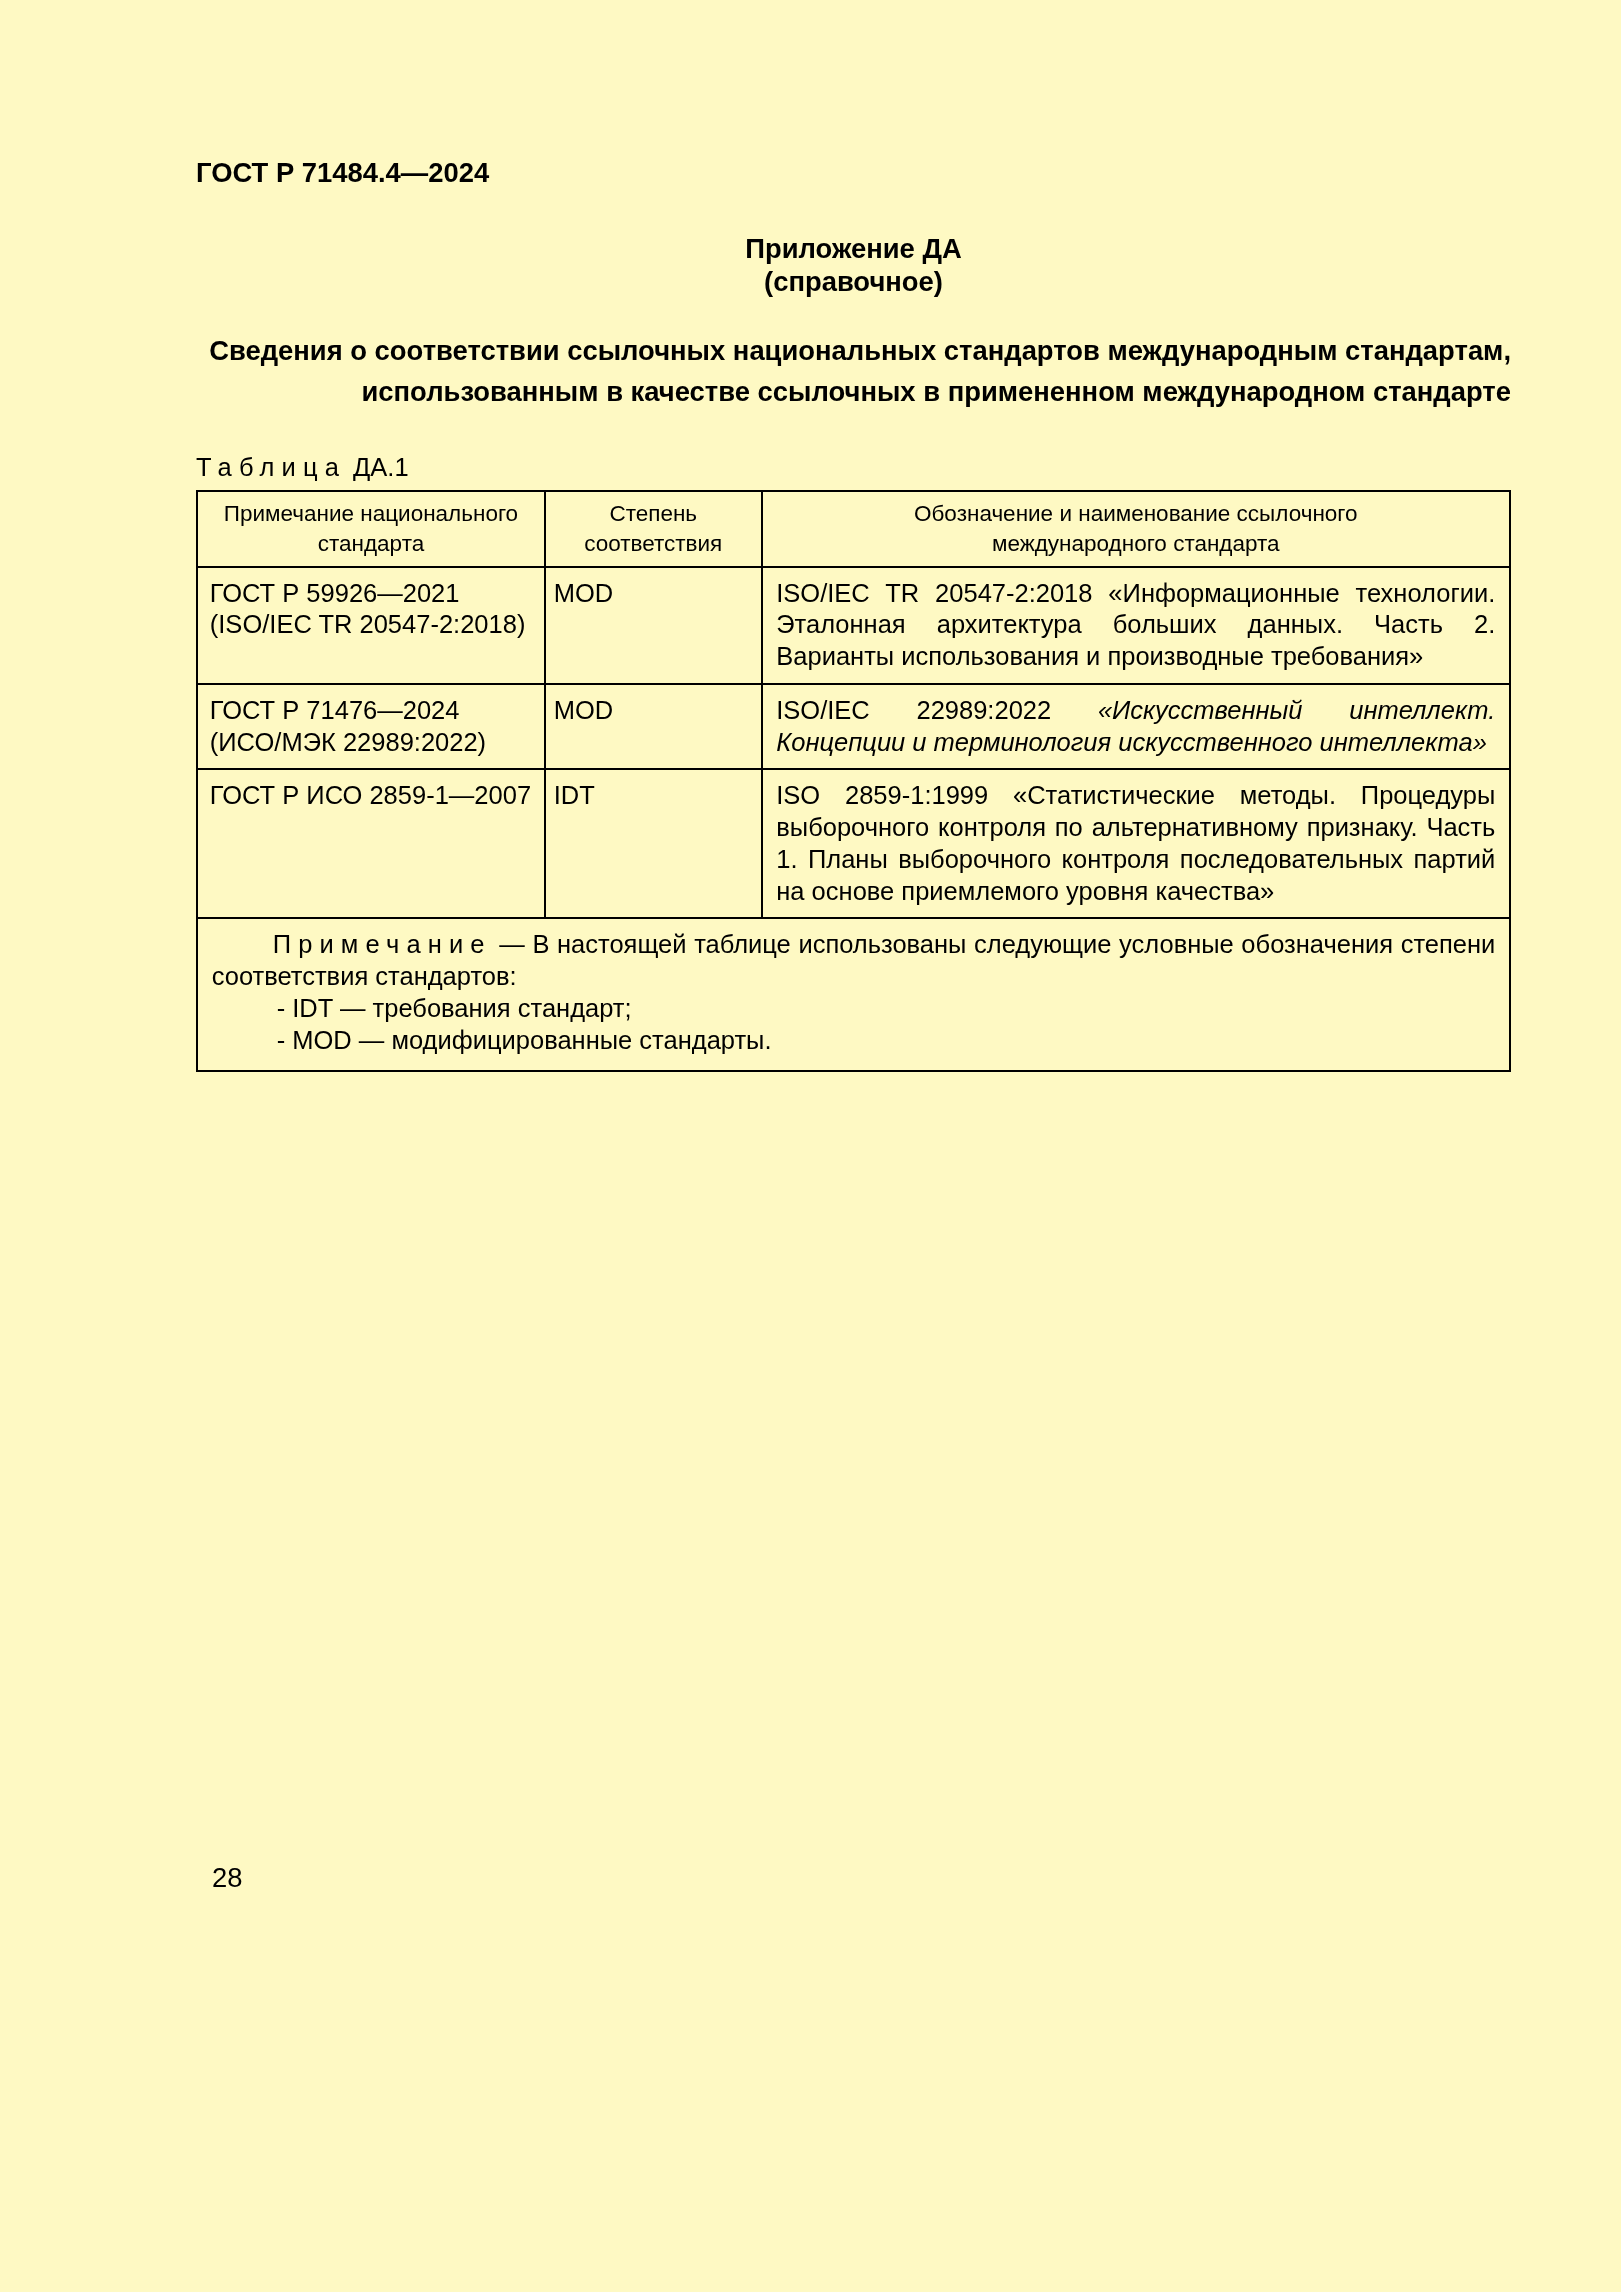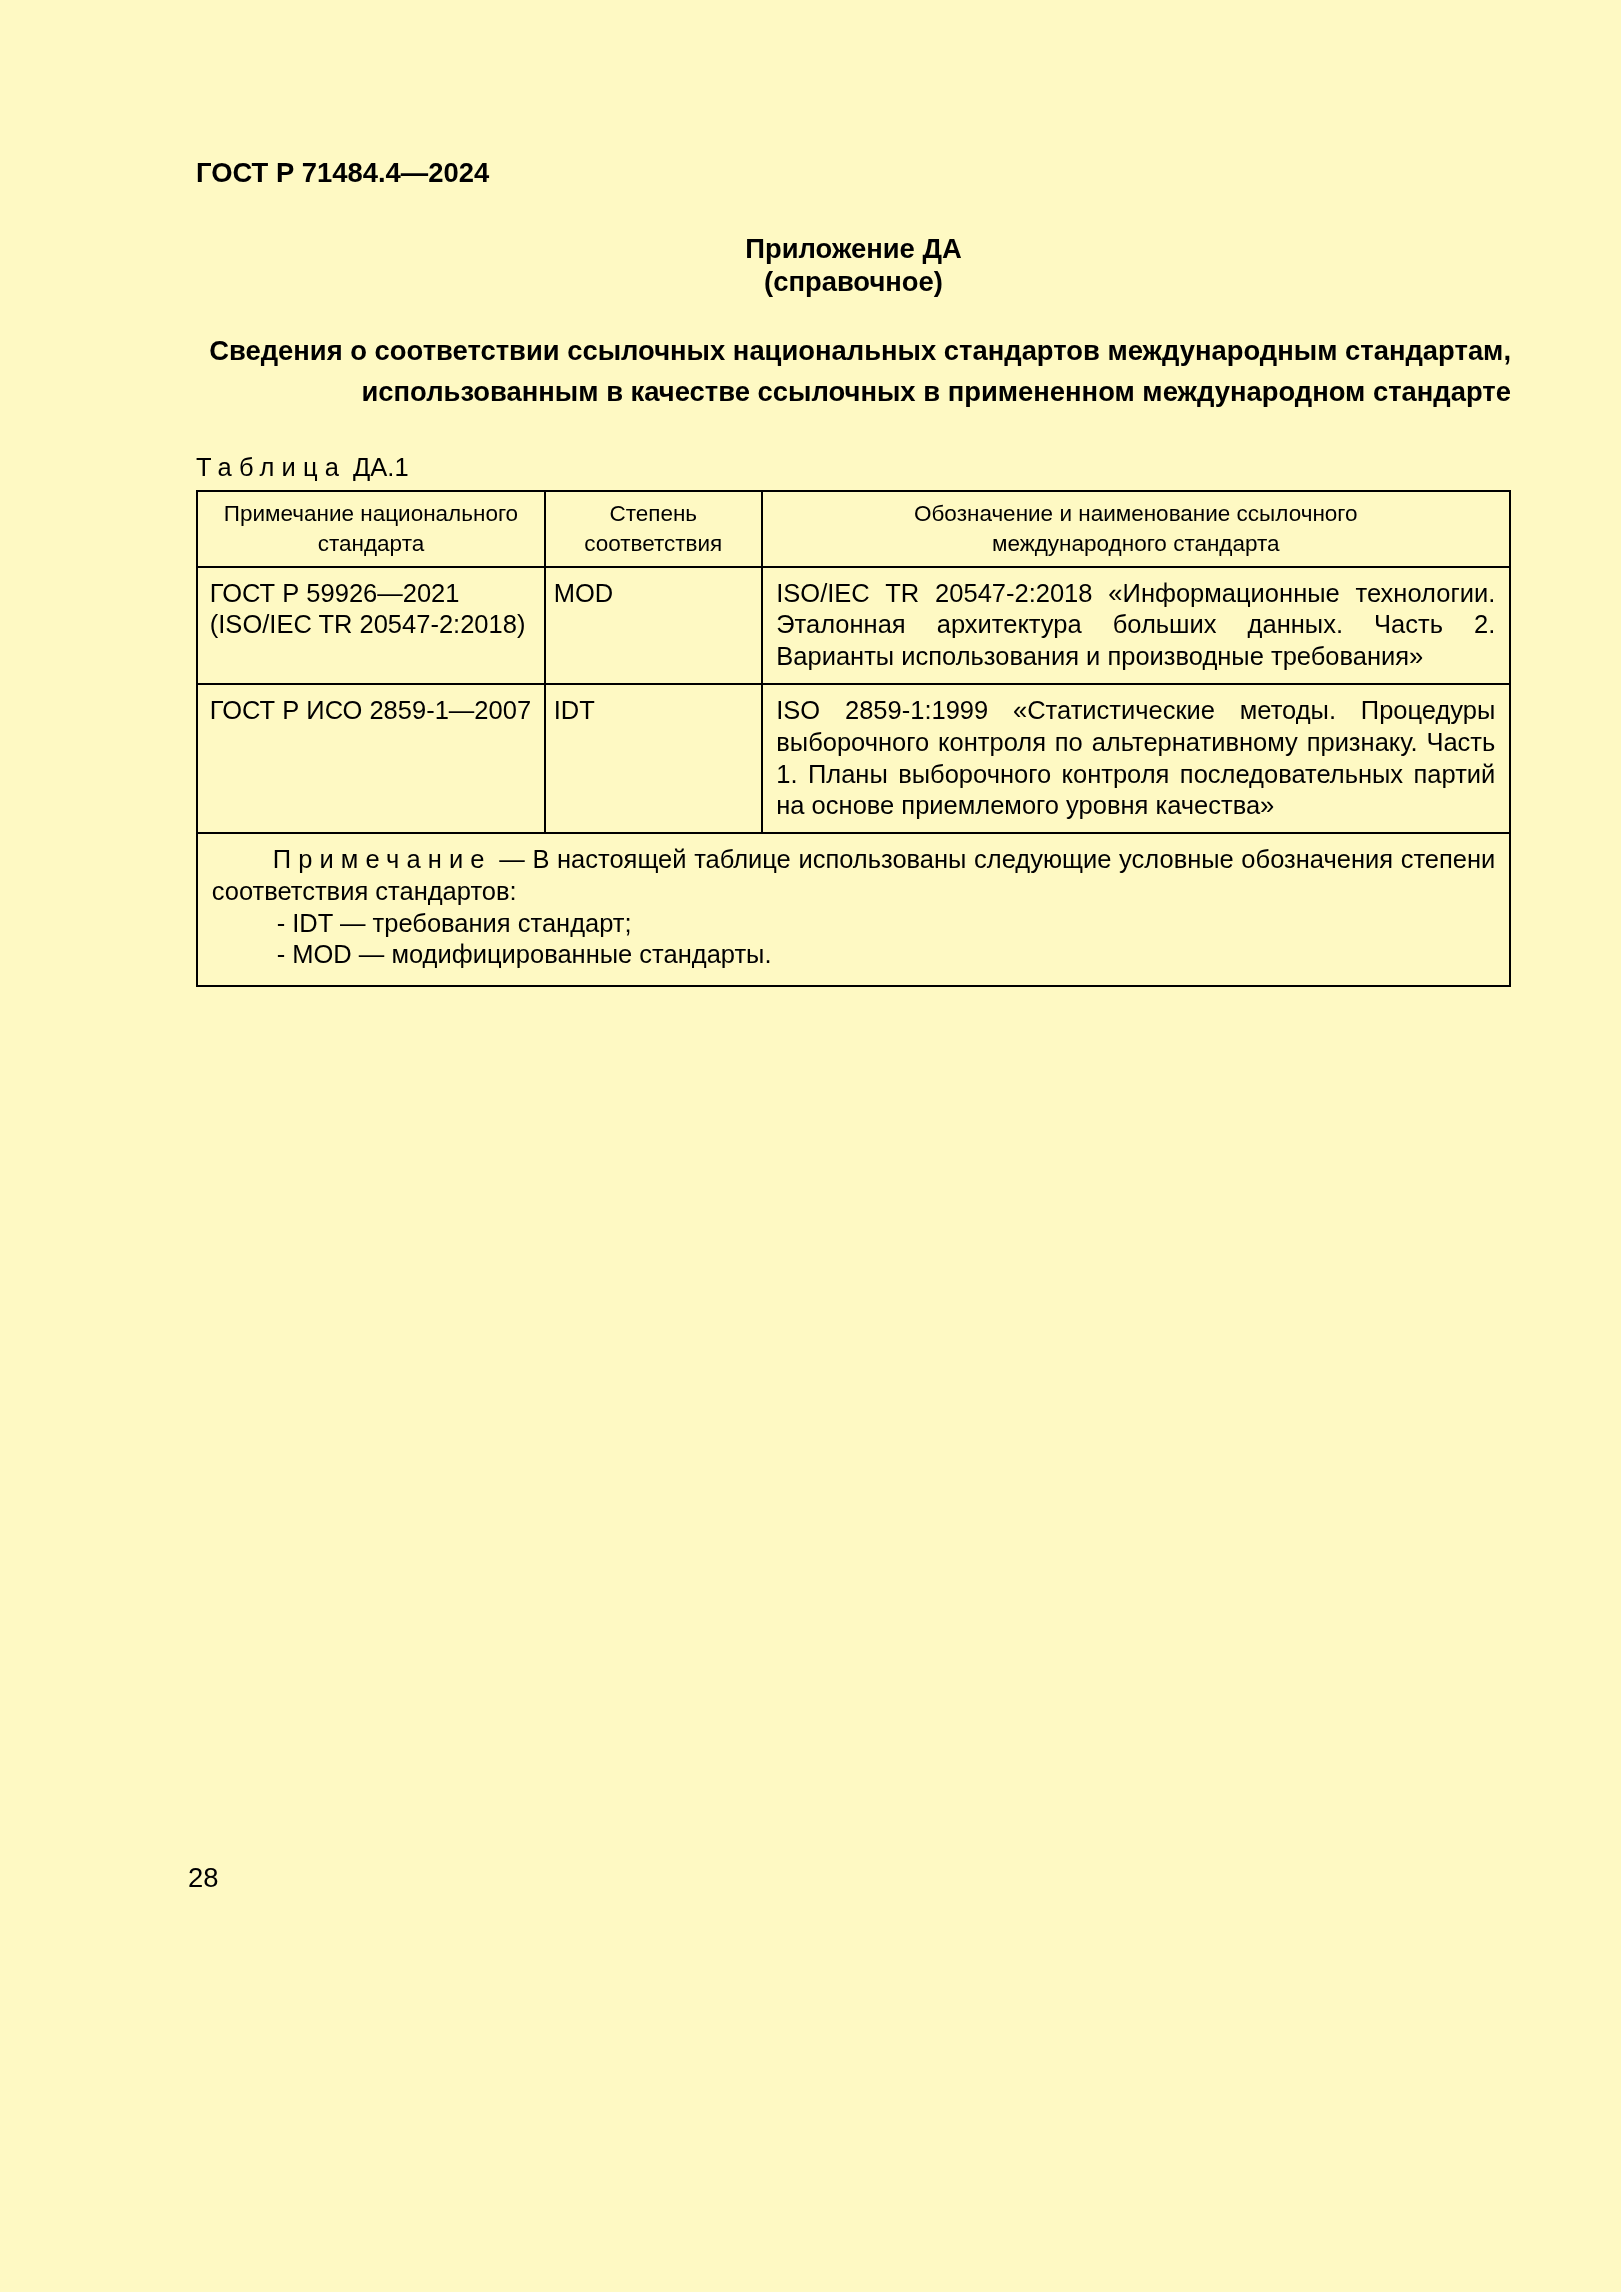--- a/index.html
+++ b/index.html
@@ -71,21 +71,21 @@
   td.cell-national { padding: 9.8px 11.8px; border-radius: 13px; }
   td.cell-national .line { white-space: nowrap; }
   td.cell-degree { padding: 9.8px 7.8px; text-align: left; }
   td.cell-intl { padding: 9.8px 13.7px; text-align: justify; }
   tr.note-row td { padding: 9.8px 13.7px 13.7px; }
   .note-par { text-indent: 61px; text-align: justify; }
   .note-item { padding-left: 65px; }
   .italic { font-style: italic; }
   .page-number {
     position: absolute;
-    left: 188px;
+    left: 212px;
     top: 1862px;
     font-size: 27.4px;
   }
 </style>
 </head>
 <body>
 
 <div class="page">
 
   <div class="doc-header">ГОСТ Р 71484.4—2024</div>
@@ -130,20 +130,31 @@
       <tr>
         <td class="cell-national">
           <div class="line">ГОСТ Р 59926—2021</div>
           <div class="line">(ISO/IEC TR 20547-2:2018)</div>
         </td>
         <td class="cell-degree">MOD</td>
         <td class="cell-intl">ISO/IEC TR 20547-2:2018 «Информационные технологии. Эталонная архитектура больших данных. Часть 2. Варианты использования и производные требования»</td>
       </tr>
       <tr>
         <td class="cell-national">
+          <div class="line">ГОСТ Р 71476—2024</div>
+          <div class="line">(ИСО/МЭК 22989:2022)</div>
+        </td>
+        <td class="cell-degree">MOD</td>
+        <td class="cell-intl">
+          <span>ISO/IEC 22989:2022</span>
+          <span class="italic">«Искусственный интеллект. Концепции и терминология искусственного интеллекта»</span>
+        </td>
+      </tr>
+      <tr>
+        <td class="cell-national">
           <div class="line">ГОСТ Р ИСО 2859-1—2007</div>
         </td>
         <td class="cell-degree">IDT</td>
         <td class="cell-intl">ISO 2859-1:1999 «Статистические методы. Процедуры выборочного контроля по альтернативному признаку. Часть 1. Планы выборочного контроля последовательных партий на основе приемлемого уровня качества»</td>
       </tr>
       <tr class="note-row">
         <td colspan="3">
           <div class="note-par">
             <span class="spaced">Примечание</span><span> — </span><span>В настоящей таблице использованы следующие условные обозначения степени соответствия стандартов:</span>
           </div>

